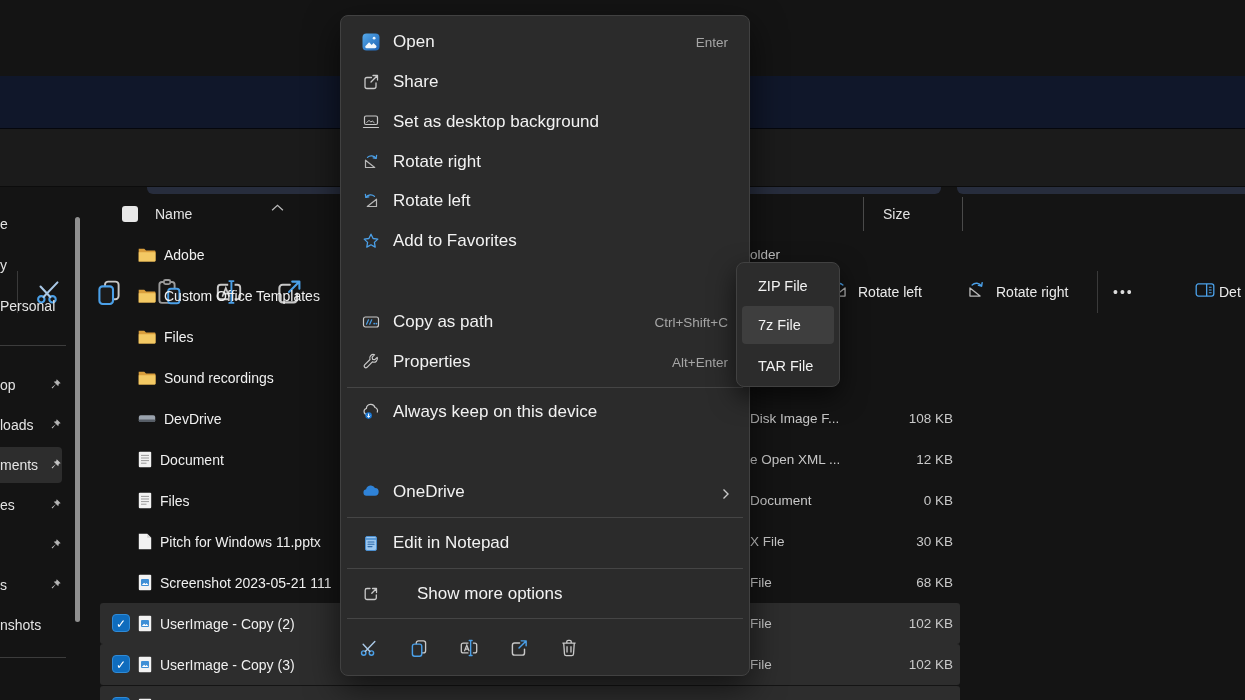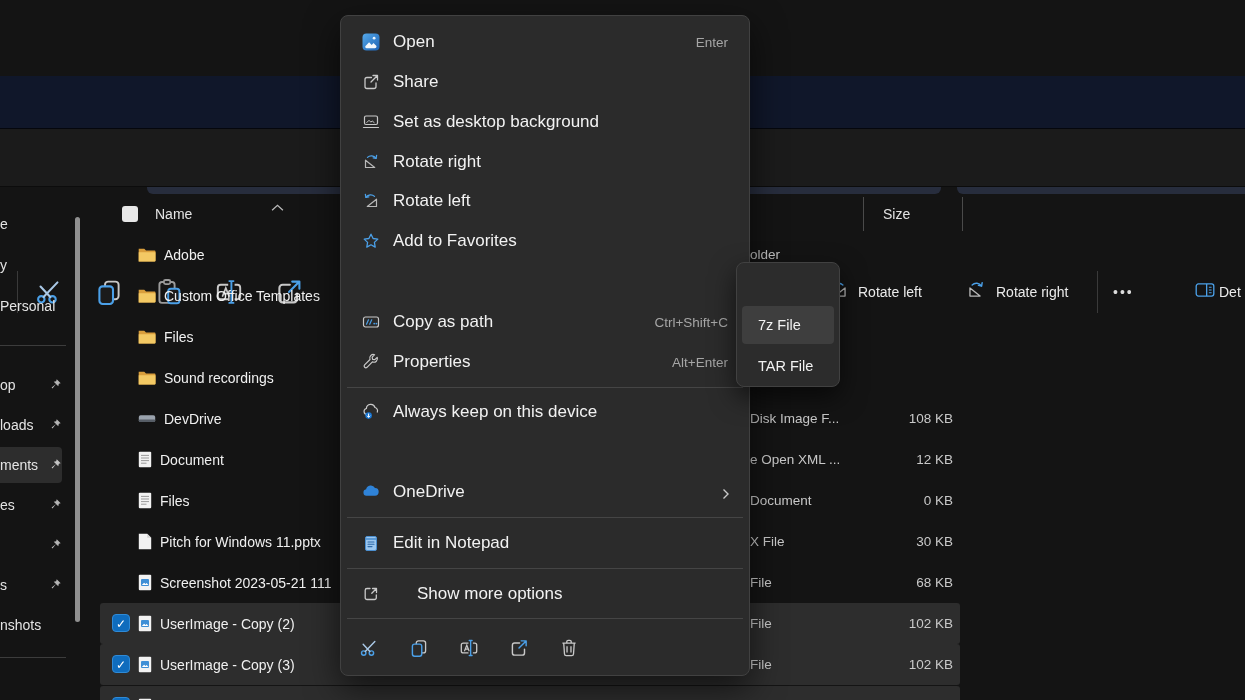--- a/index.html
+++ b/index.html
@@ -534,17 +534,18 @@
     <div class="mib" style="left:210px;">
       <svg width="22" height="22" viewBox="0 0 20 20" fill="none" stroke="#c9c9c9" stroke-width="1.2">
           <path d="M4 5.5h12M8 5.5V4.2A1.2 1.2 0 0 1 9.2 3h1.6A1.2 1.2 0 0 1 12 4.2v1.3"></path>
           <path d="M5.2 5.5l.7 10a1.6 1.6 0 0 0 1.6 1.5h5a1.6 1.6 0 0 0 1.6-1.5l.7-10"></path>
           <path d="M8.2 8.5v5.5M11.8 8.5v5.5"></path>
         </svg>
     </div>
   </div>
 
   <div class="abs smenu">
+    <div class="smi" style="top:4px;">ZIP File</div>
     <div class="smi hl" style="top:43px;">7z File</div>
     <div class="smi" style="top:84px;">TAR File</div>
   </div>
 
 </div>
 
 </body></html>

